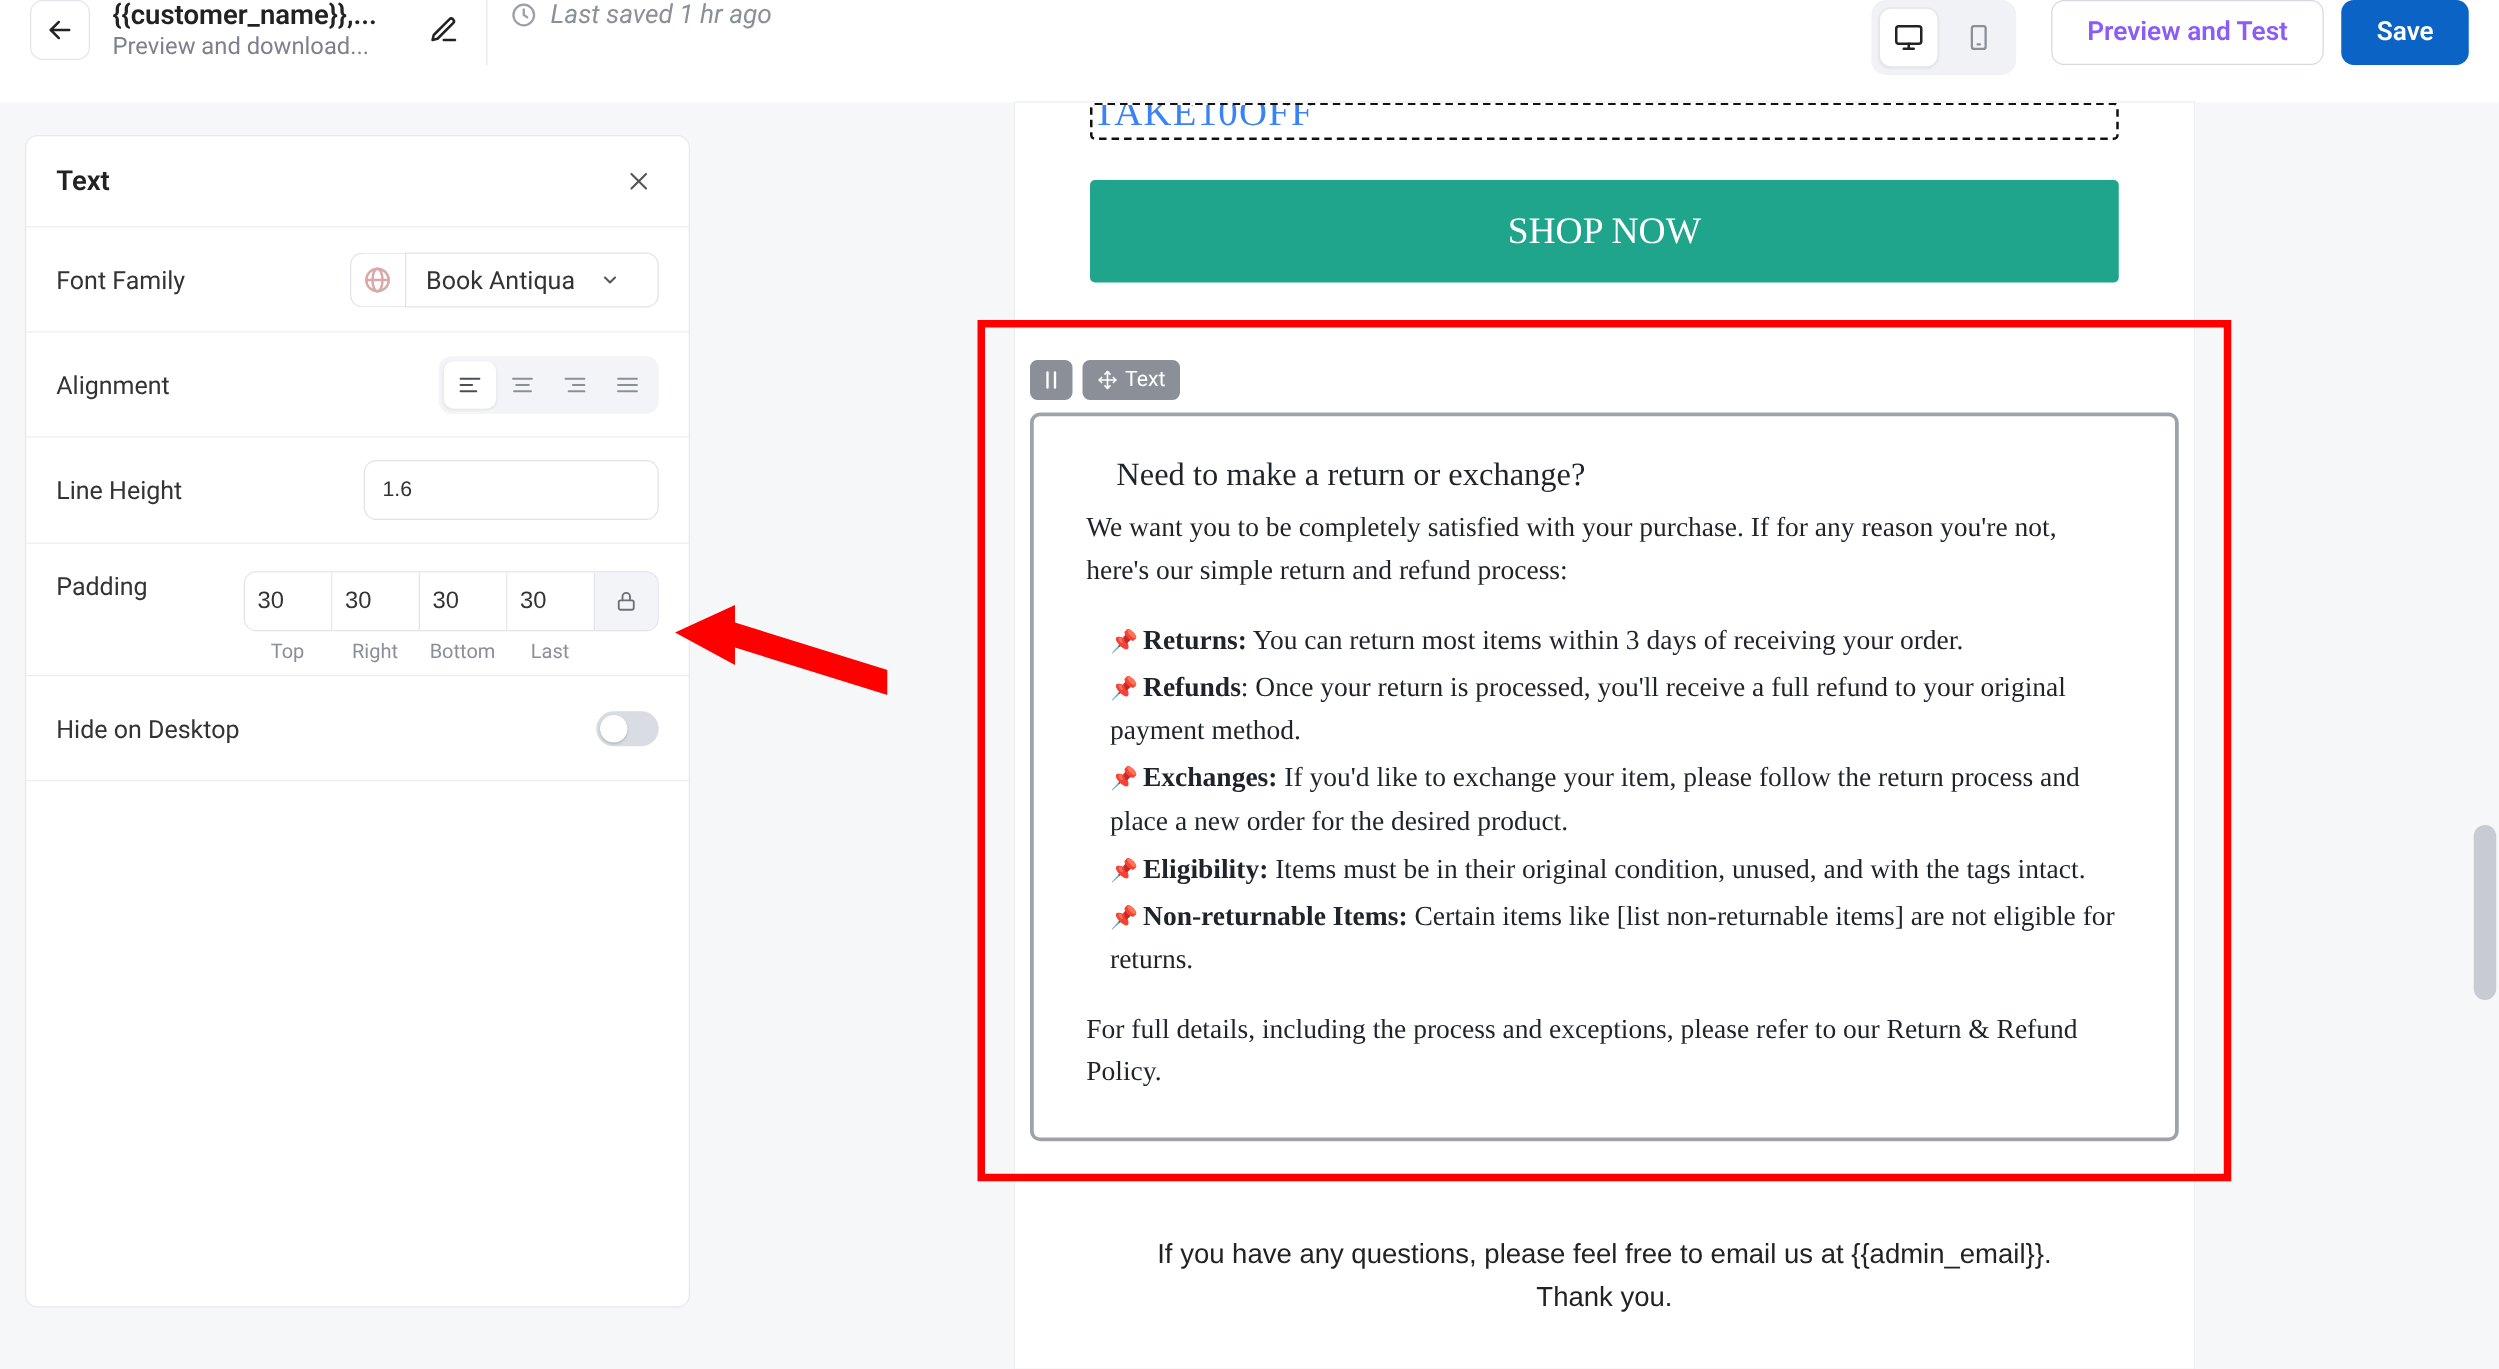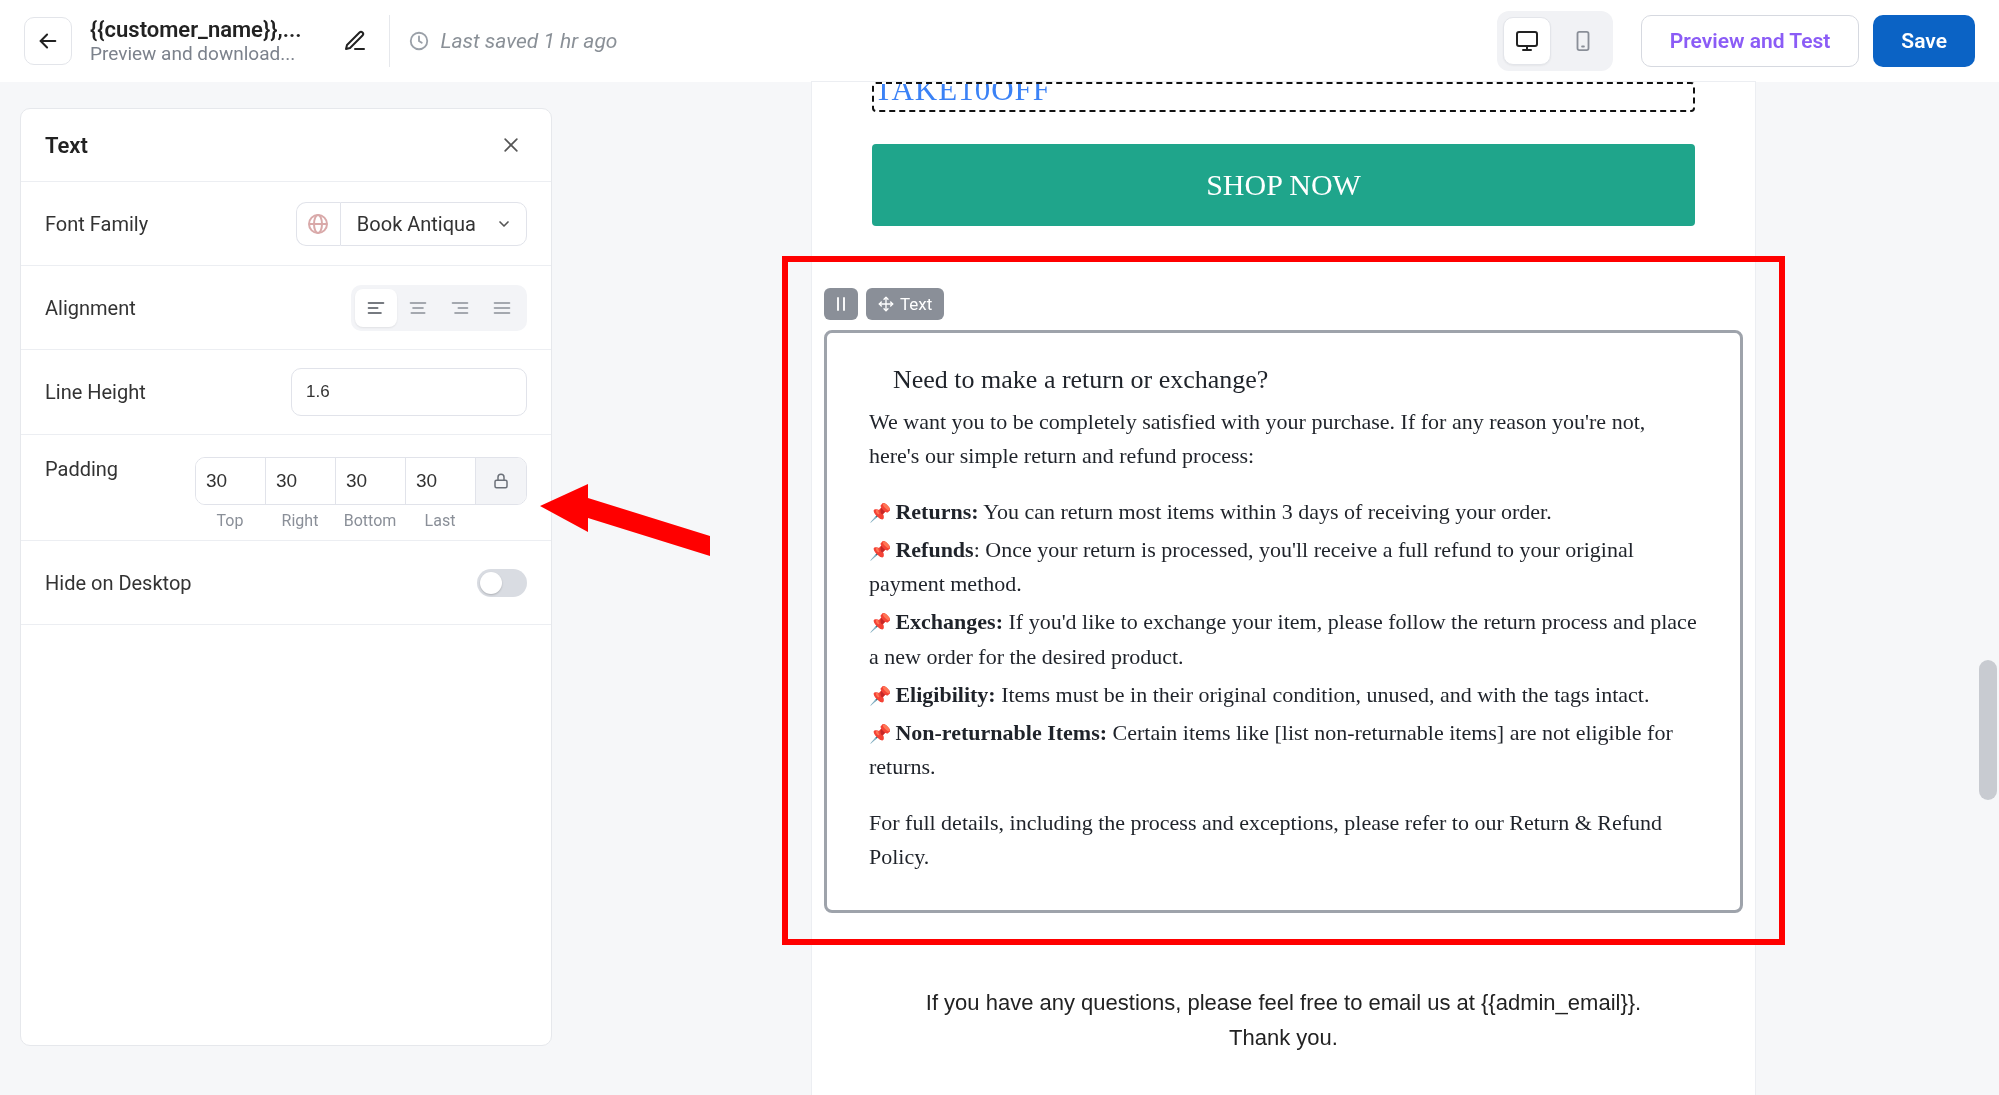--- a/index.html
+++ b/index.html
@@ -11,21 +11,21 @@
     overflow: hidden;
     position: relative;
   }
   
   .topbar {
     position: absolute;
     top: 0; left: 0; right: 0;
     height: 82px;
     background: #fff;
     display: flex;
-    align-items: center;
+    align-items: flex-start;
     padding: 0 24px;
   }
   .back-btn {
     width: 48px; height: 48px;
     border: 1px solid #e3e5ea;
     border-radius: 10px;
     background: #fff;
     display:flex;align-items:center;justify-content:center;
     margin-right: 18px;
     cursor:pointer;
@@ -84,21 +84,21 @@
   .font-select {
     display:flex;align-items:center;gap:14px;
   }
   .globe-badge {
     width:44px;height:44px;border:1px solid #e1e3ea;border-radius:10px 0 0 10px;
     display:flex;align-items:center;justify-content:center;color:#d4b3b3;
     border-right:none;
   }
   .font-dropdown {
     height:44px;border:1px solid #e1e3ea;border-radius:0 10px 10px 0;
-    display:flex;align-items:center;gap:20px;padding:0 14px 0 16px;
+    display:flex;align-items:center;gap:20px;padding:0 30px 0 16px;
     font-size:20px;color:#333;cursor:pointer;justify-content:center;
   }
   .align-group {
     display:flex;background:#f3f4f7;border-radius:10px;padding:4px;
   }
   .align-btn { width:42px;height:38px;display:flex;align-items:center;justify-content:center;border-radius:8px;cursor:pointer;color:#6b7079;}
   .align-btn.active { background:#fff;box-shadow:0 1px 2px rgba(0,0,0,.08);}
   .lineheight-input {
     width:236px;height:48px;border:1px solid #e1e3ea;border-radius:10px;
     padding:0 14px;font-size:17px;color:#333;
@@ -158,21 +158,21 @@
   .tb-btn { background:#8a8f98;color:#fff;border-radius:6px;display:flex;align-items:center;gap:6px;padding:6px 12px;font-size:17px;cursor:pointer;}
   .tb-btn.icononly{padding:6px 8px;}
   .text-block {
     border:3px solid #9ea3ab;border-radius:8px;
     padding:32px 42px;
     font-family:"Book Antiqua", Georgia, serif;
     color:#1f232a;
   }
   .text-block h3 { font-size:26px;font-weight:400;margin-bottom:10px;margin-left:24px;}
   .text-block p { font-size:22px;line-height:1.55;margin-bottom:22px;}
-  .policy-line { font-size:22px;line-height:1.55;margin-bottom:4px;}
+  .policy-line { font-size:22px;line-height:1.55;margin-bottom:4px;margin-left:19px;}
   .policy-line b { font-weight:700;}
   .pin { color:#c93a4a; font-size:18px; margin-right:4px;}
   .footer-text {
     text-align:center;font-size:22px;color:#222;line-height:1.6;
     padding:0 100px 20px 100px;
     font-family:Arial, sans-serif;
   }
 
   
   .arrow {

